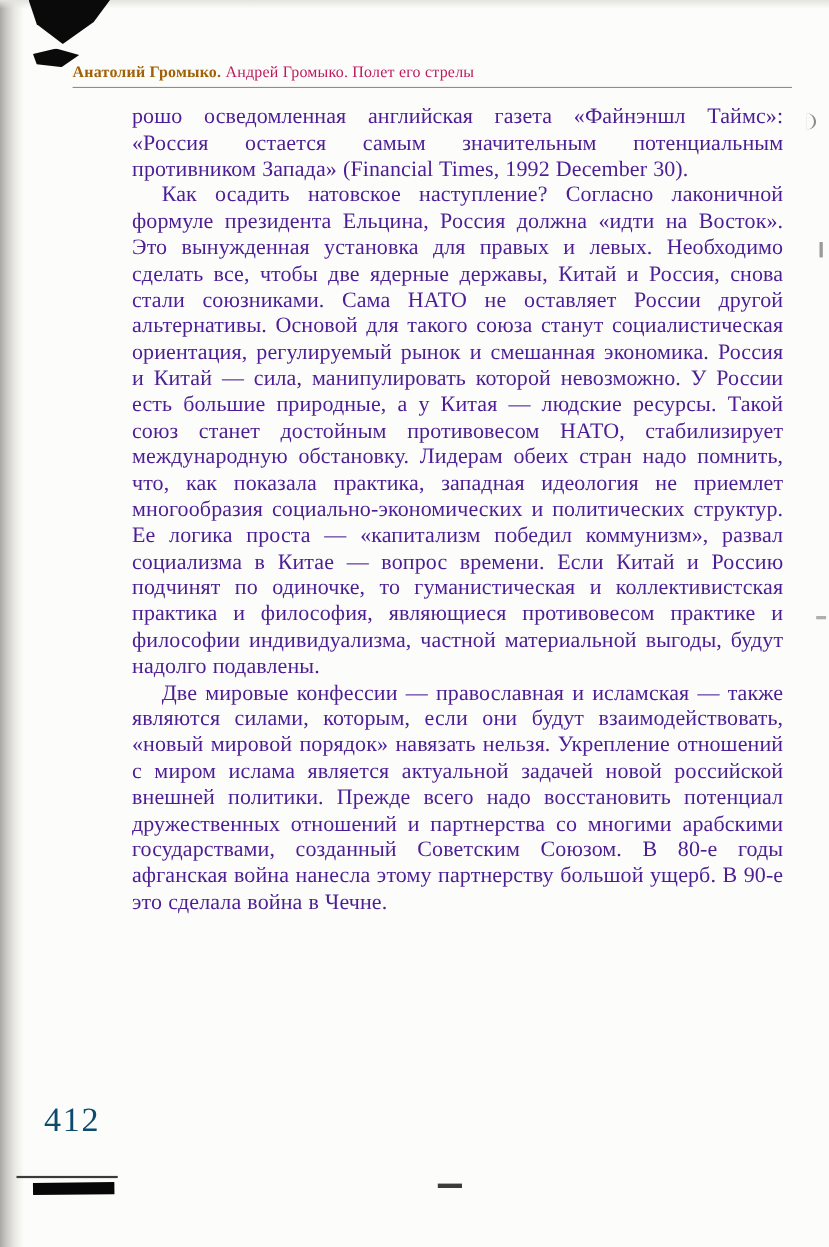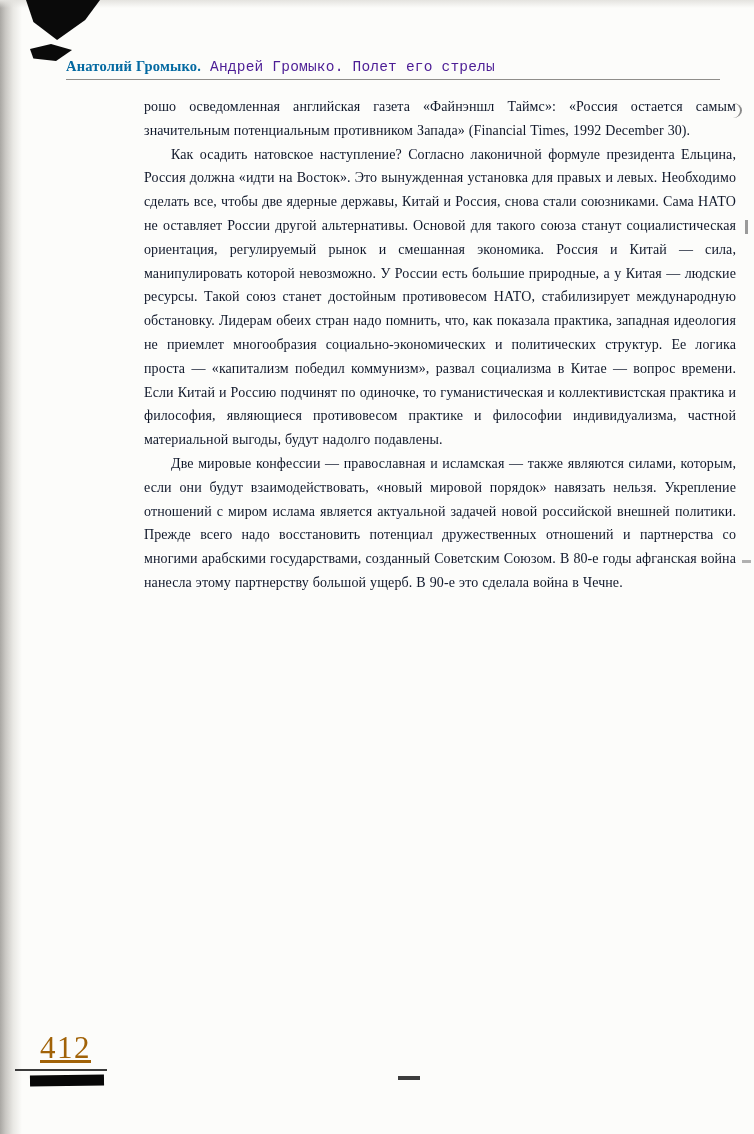--- a/index.html
+++ b/index.html
@@ -25,37 +25,37 @@
   .art-tl1{left:26px;top:0;width:74px;height:40px;
     clip-path:polygon(0 0,100% 0,80% 50%,42% 100%,10% 55%);}
   .art-tl2{left:30px;top:44px;width:42px;height:17px;
     clip-path:polygon(0 30%,50% 0,100% 35%,62% 100%,8% 85%);}
 
   
   .running-header{
     position:absolute;left:66px;top:58px;width:660px;
     font-size:14.5px;letter-spacing:0.2px;white-space:nowrap;
   }
-  .rh-bold{font-weight:bold;color:#0369a1;}
-  .rh-rest{color:#4c1d95;font-family:Liberation Mono, monospace;}
+  .rh-bold{font-weight:bold;color:#a16207;}
+  .rh-rest{color:#be185d;}
   .header-rule{position:absolute;left:66px;top:79px;width:654px;height:1px;background:#8f8d8a;}
 
   
   .text-block{
-    position:absolute;left:144px;top:95px;width:592px;
-    color:#0f172a;font-size:14px;line-height:23.8px;
+    position:absolute;left:120px;top:95px;width:592px;
+    color:#4c1d95;font-size:20px;line-height:23.8px;
     text-align:justify;letter-spacing:0.1px;
   }
   .para{margin:0;text-indent:27px;hyphens:auto;-webkit-hyphens:auto;word-spacing:0.4px;}
   .para.first{text-indent:0;}
 
   
   .page-number{
-    position:absolute;left:40px;top:1030px;
-    font-size:31px;color:#a16207;letter-spacing:1.5px;text-decoration:underline;
+    position:absolute;left:40px;top:1000px;
+    font-size:31px;color:#0c4a6e;letter-spacing:1.5px;
   }
   .pn-rule{position:absolute;left:15px;top:1069px;width:92px;height:2px;background:#3a3a3a;}
   .art-bar{left:30px;top:1075px;width:74px;height:11px;background:#070707;transform:rotate(-0.6deg);}
   .art-dash{left:398px;top:1076px;width:22px;height:4px;background:#3c3c3c;}
 
   
   .art-paren{left:733px;top:103px;width:7px;height:15px;background:transparent;
     border-right:2px solid #8a8a8a;border-radius:0 100% 100% 0/0 50% 50% 0;}
   .art-tick{left:745px;top:220px;width:3px;height:14px;background:#9a9a9a;}
   .art-dash2{left:742px;top:560px;width:9px;height:3px;background:#b0b0b0;}

